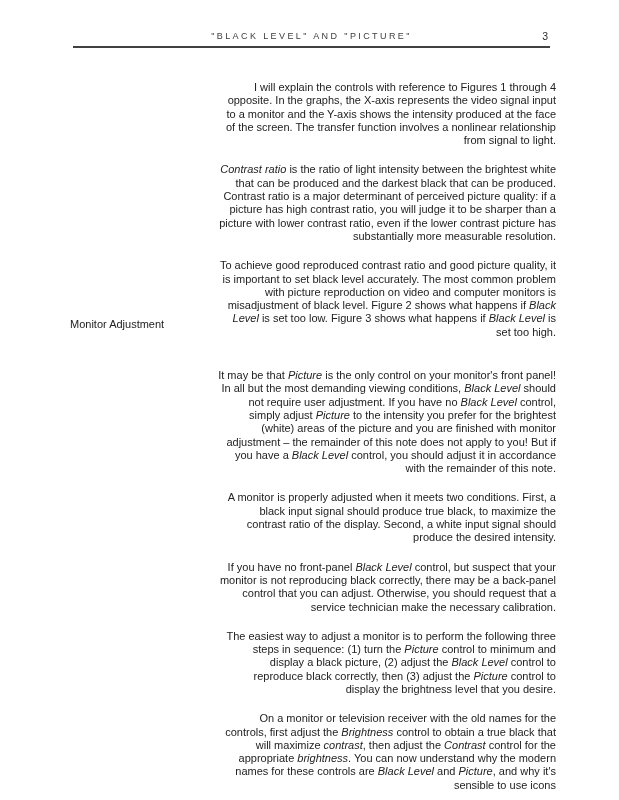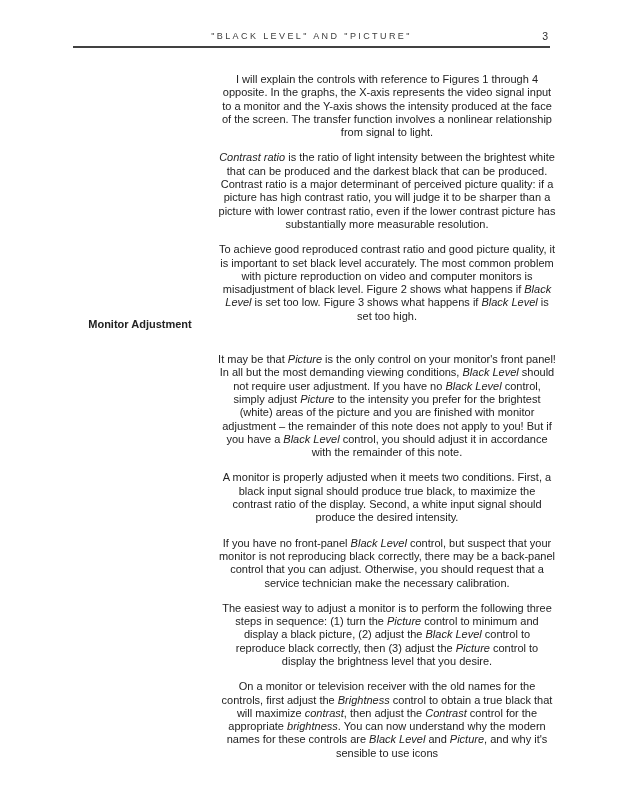--- a/index.html
+++ b/index.html
@@ -45,36 +45,35 @@
     width: 477px;
     height: 0;
     border-top: 2px solid var(--rule, #414141);
   }
   .margin-heading {
     position: absolute;
     left: 70px;
     top: 318px;
     width: 140px;
     font-size: 11px;
-    font-weight: bold;
+    font-weight: normal;
     color: var(--ink, #1e1e1e);
-    text-align: center;
   }
   .body-column {
     position: absolute;
     left: 218px;
     top: 65px;
     width: 338px;
   }
   .para {
-    margin: 8px 0 12px 0;
+    margin: 16px 0 12px 0;
     font-size: 11px;
     line-height: 13.3px;
     color: var(--ink, #222222);
-    text-align: center;
+    text-align: right;
   }
   .para em {
     font-style: italic;
   }
   .para.section-start {
     margin-top: 30px;
   }
 </style>
 </head>
 <body>

